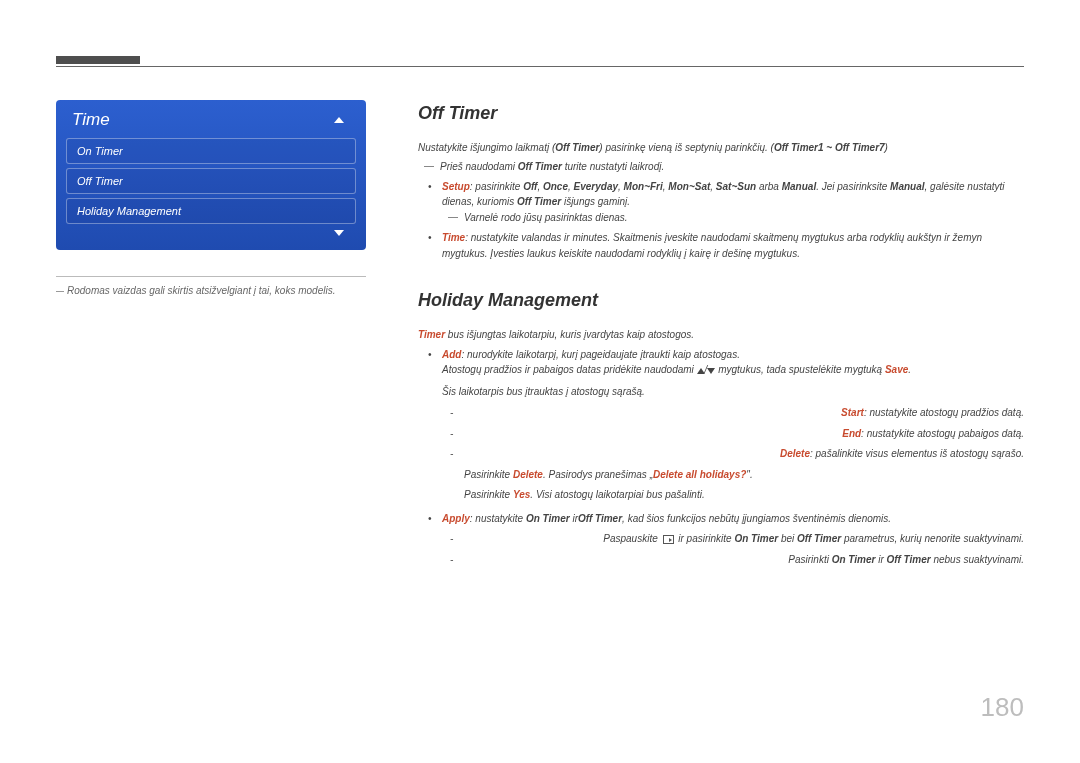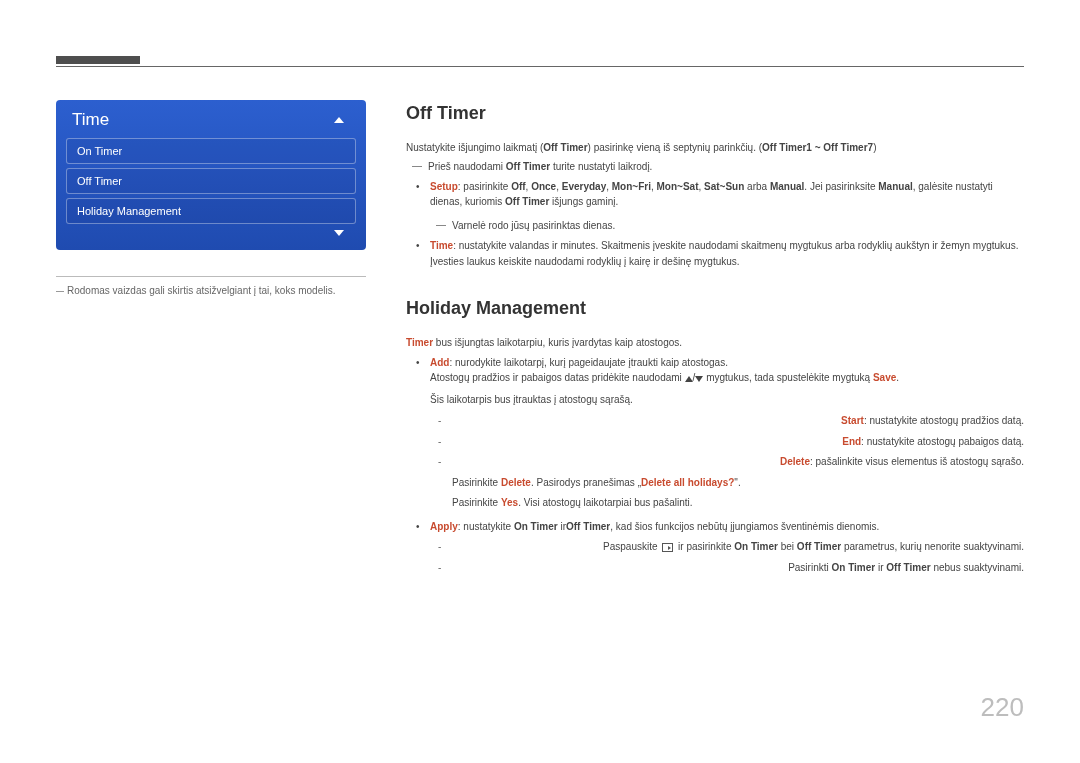--- a/index.html
+++ b/index.html
@@ -25,21 +25,22 @@
     top: 66px;
     right: 56px;
     border-top: 1px solid #666;
   }
   .page-wrap {
     position: absolute;
     left: 56px;
     right: 56px;
     top: 100px;
     display: flex;
-    gap: 40px;
+    gap: 52px;
+    font-style: italic;
   }
   .left-col {
     width: 310px;
     flex: 0 0 310px;
   }
   .time-box {
     background: linear-gradient(#2c5fcf, #1f4bb0);
     border-radius: 4px;
     padding: 8px 10px 14px 10px;
     color: #fff;
@@ -235,21 +236,21 @@
       <span>Nustatykite išjungimo laikmatį (</span><span class="bold">Off Timer</span><span>) pasirinkę vieną iš septynių parinkčių. (</span><span class="bold">Off Timer1 ~ Off Timer7</span><span>)</span>
     </div>
 
     <div class="dash-line">
       <span>Prieš naudodami </span><span class="bold">Off Timer</span><span> turite nustatyti laikrodį.</span>
     </div>
 
     <ul class="bullets">
       <li>
         <span class="red">Setup</span><span>: pasirinkite </span><span class="bold">Off</span>, <span class="bold">Once</span>, <span class="bold">Everyday</span>, <span class="bold">Mon~Fri</span>, <span class="bold">Mon~Sat</span>, <span class="bold">Sat~Sun</span><span> arba </span><span class="bold">Manual</span><span>. Jei pasirinksite </span><span class="bold">Manual</span><span>, galėsite nustatyti dienas, kuriomis </span><span class="bold">Off Timer</span><span> išjungs gaminį.</span>
-        <div class="dash-line" style="margin-top:8px">
+        <div class="dash-line" style="margin-top:0">
           <span>Varnelė rodo jūsų pasirinktas dienas.</span>
         </div>
       </li>
       <li>
         <span class="red">Time</span><span>: nustatykite valandas ir minutes. Skaitmenis įveskite naudodami skaitmenų mygtukus arba rodyklių aukštyn ir žemyn mygtukus. Įvesties laukus keiskite naudodami rodyklių į kairę ir dešinę mygtukus.</span>
       </li>
     </ul>
 
     <h2 class="second">Holiday Management</h2>
 
@@ -294,13 +295,13 @@
         </div>
         <div class="sub-dash">
           <span>Pasirinkti </span><span class="bold">On Timer</span><span> ir </span><span class="bold">Off Timer</span><span> nebus suaktyvinami.</span>
         </div>
       </li>
     </ul>
 
   </div>
 </div>
 
-<div class="page-number">220</div>
+<div class="page-number">180</div>
 
 </body></html>

